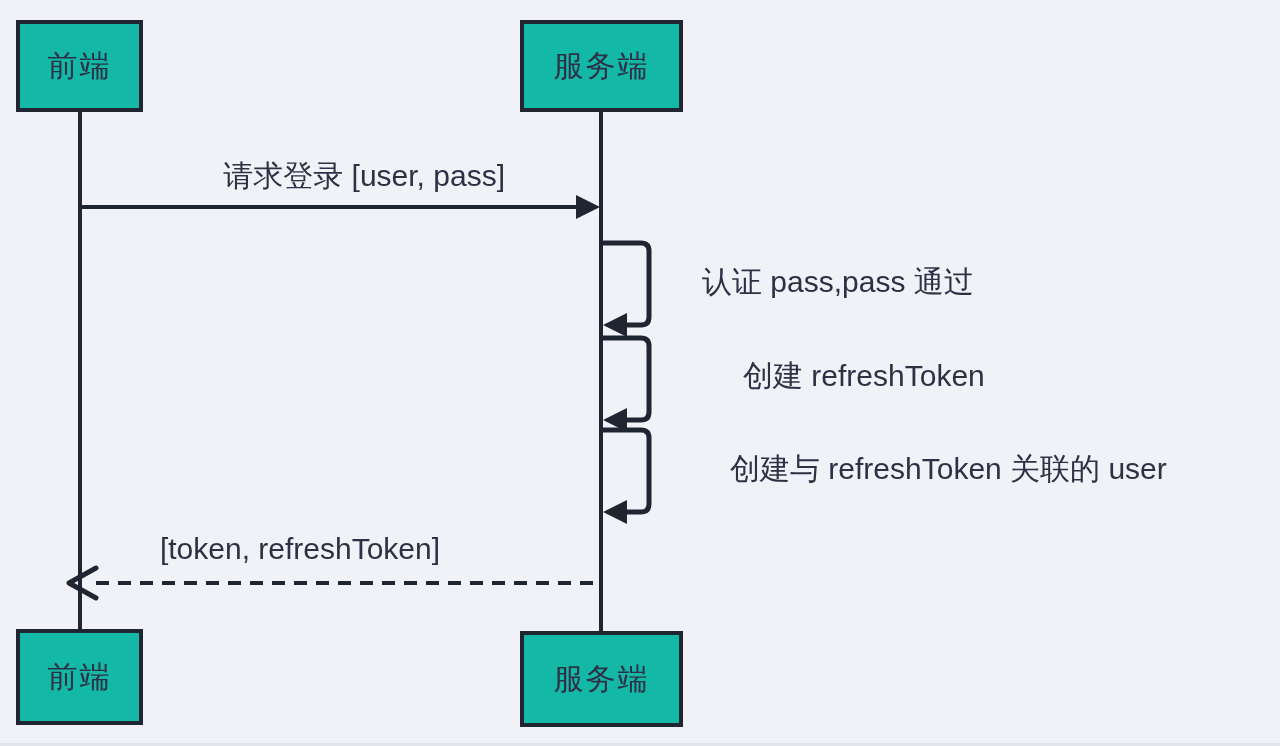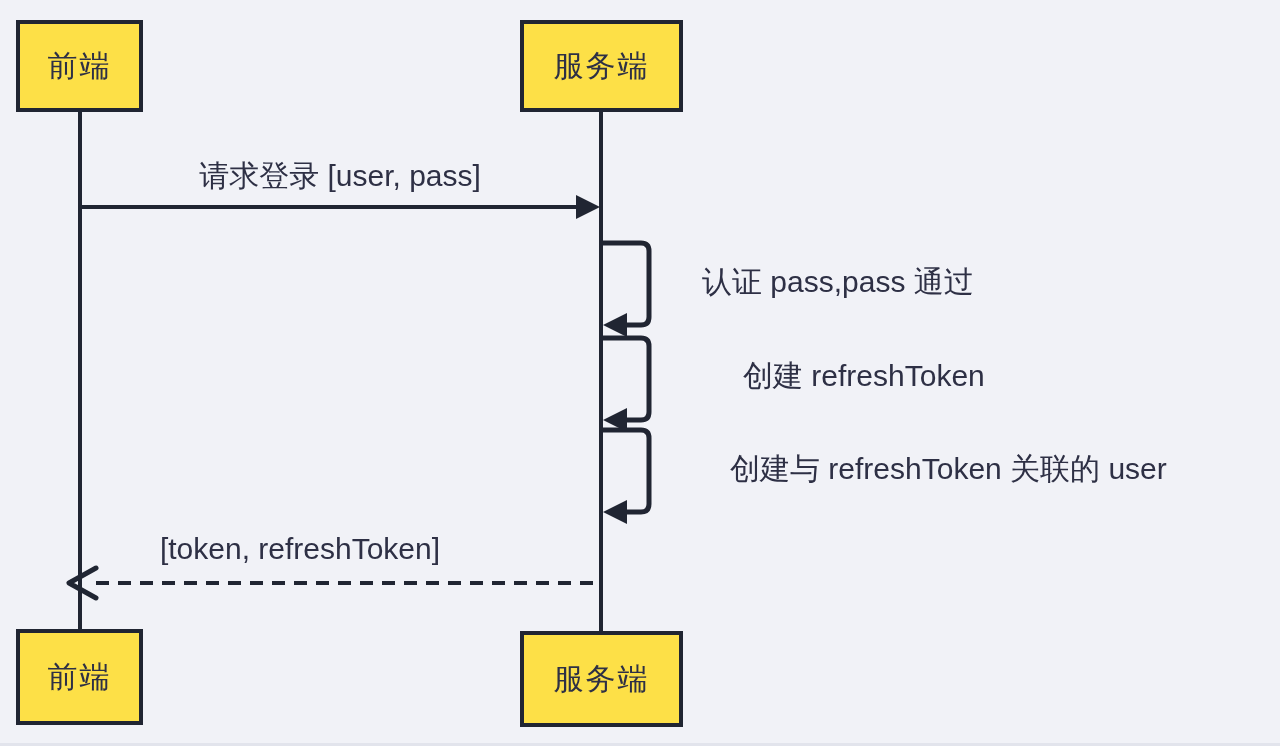--- a/index.html
+++ b/index.html
@@ -24,41 +24,41 @@
   svg.wires {
     position: absolute;
     left: 0; top: 0;
     width: 1280px;
     height: 746px;
   }
   .actor-box {
     position: absolute;
     box-sizing: border-box;
     border: 4px solid #202532;
-    background: #fde047;
+    background: #14b8a6;
     display: flex;
     align-items: center;
     justify-content: center;
     font-size: 30px;
     letter-spacing: 2px;
     color: #2e3045;
   }
   .box-frontend-top  { left: 16px;  top: 20px;  width: 127px; height: 92px; }
   .box-server-top    { left: 520px; top: 20px;  width: 163px; height: 92px; }
   .box-frontend-bot  { left: 16px;  top: 629px; width: 127px; height: 96px; }
   .box-server-bot    { left: 520px; top: 631px; width: 163px; height: 96px; }
   .msg-label {
     position: absolute;
     font-size: 30px;
     color: #2e3045;
     white-space: nowrap;
   }
   .label-login {
     left: 175px; top: 156px; width: 330px;
-    text-align: center;
+    text-align: right;
   }
   .label-auth    { left: 702px; top: 262px; }
   .label-create-refresh { left: 702px; top: 356px; margin-left: 41px; }
   .label-create-token   { left: 730px; top: 449px; }
   .label-return {
     left: 155px; top: 532px; width: 290px;
     text-align: center;
   }
   .bottom-edge {
     position: absolute;

